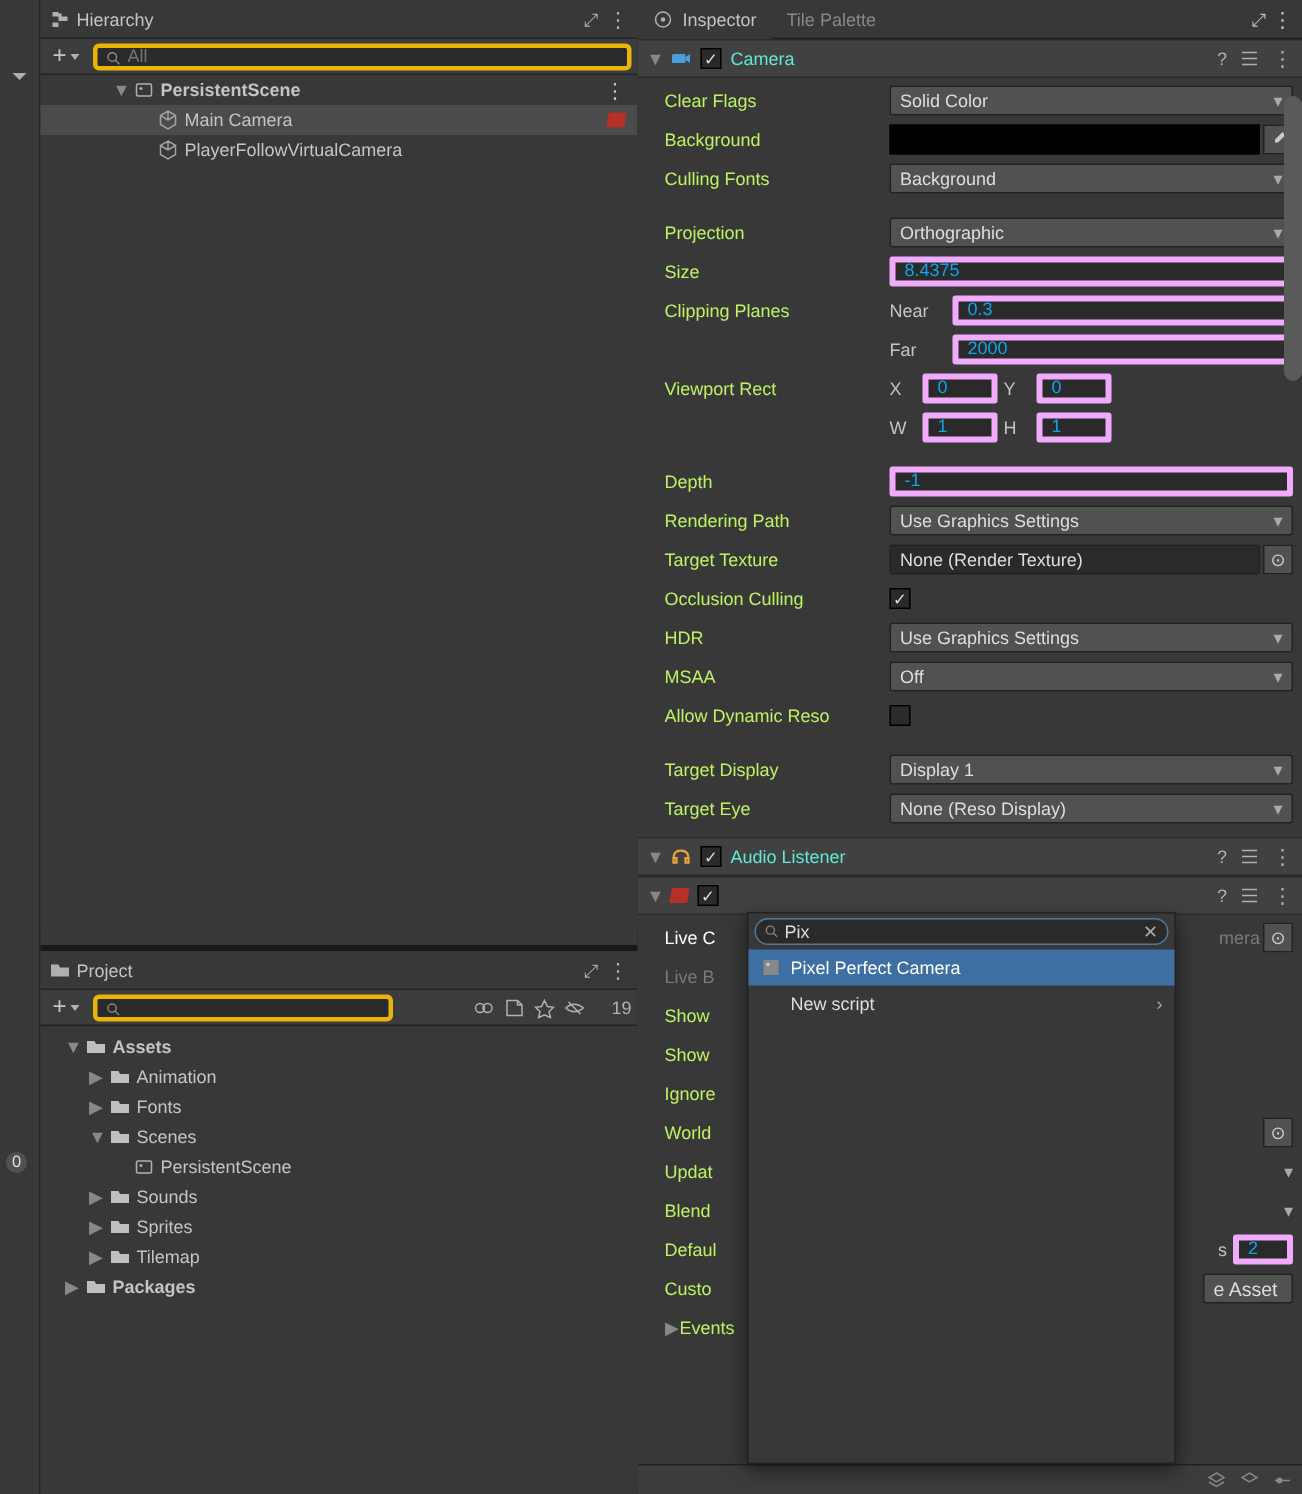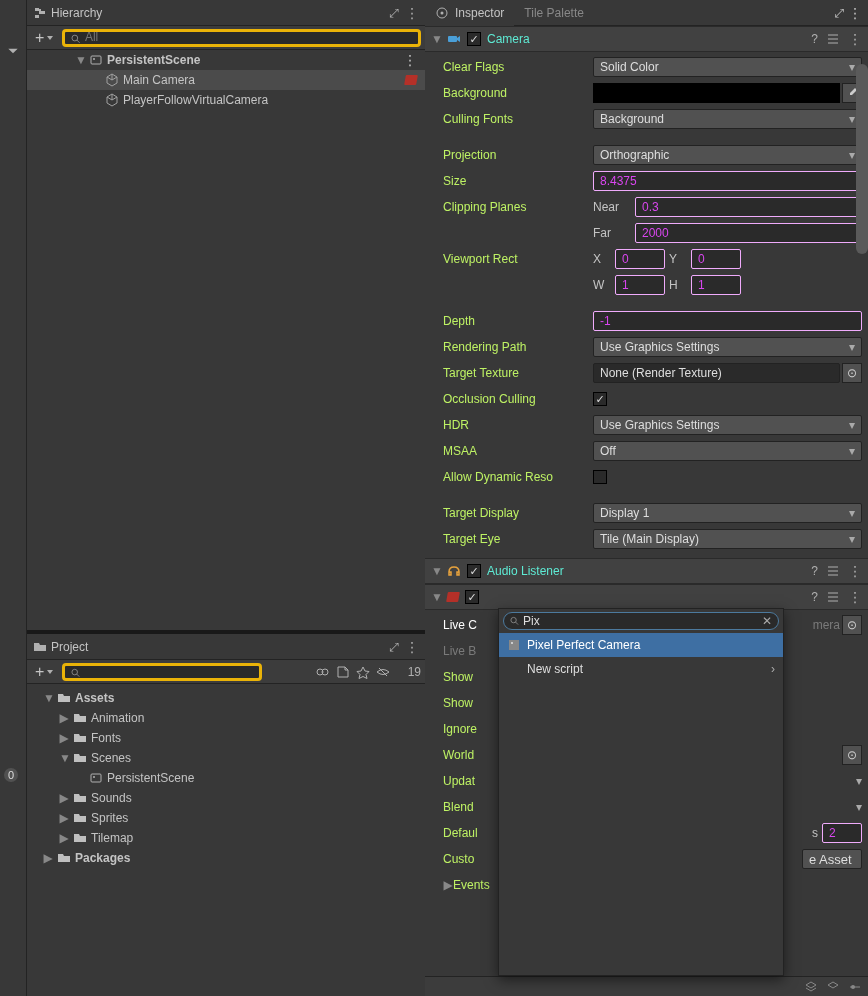--- a/index.html
+++ b/index.html
@@ -54,21 +54,21 @@
   .comp-header .cend { margin-left:auto; display:flex; gap:8px; color:#b0b0b0; align-items:center;}
   .checkbox { width:14px; height:14px; background:#2a2a2a; border:1px solid #000; display:flex; align-items:center; justify-content:center; color:#ddd; font-size:11px;}
   .checkbox.checked::after { content:"✓"; }
 
   .prop-list { padding:4px 6px 8px 18px; display:flex; flex-direction:column; gap:4px; }
   .prop-row { display:flex; align-items:center; height:22px; }
   .prop-label { width:150px; color:#bef264; }
   .prop-field { flex:1; }
   .dd { background:#515151; border:1px solid #222; border-radius:2px; height:20px; display:flex; align-items:center; padding:0 6px; color:#dedede; }
   .dd .ddarrow { margin-left:auto; color:#aaa; }
-  .num-input { background:#2a2a2a; border:1px solid #f0abfc; border-radius:2px; height:20px; padding:0 6px; color:#d946ef; display:flex; align-items:center;}
+  .num-input { background:#2a2a2a; border:4px solid #f0abfc; border-radius:2px; height:20px; padding:0 6px; color:#0ea5e9; display:flex; align-items:flex-end;}
   .color-swatch { background:#000; border:1px solid #000; height:20px; flex:1; }
   .eyedrop { width:20px; height:20px; background:#515151; border:1px solid #222; display:flex; align-items:center; justify-content:center; color:#ccc; margin-left:2px;}
   .target-btn { width:20px; height:20px; background:#515151; border:1px solid #222; display:flex; align-items:center; justify-content:center; color:#ccc; margin-left:2px;}
   .sub-label { width:38px; color:#c4c4c4; padding-right:6px;}
   .sub-label.short { width:18px; }
   .xy { display:flex; gap:4px; flex:1; align-items:center;}
   .xy .num-input { flex:1; }
 
   .truncated { white-space:nowrap; overflow:hidden; }
 
@@ -453,21 +453,21 @@
       <div class="prop-row">
           <div class="prop-label">Target Display</div>
           <div class="prop-field dd">
             <span>Display 1</span>
             <span class="ddarrow">▾</span>
           </div>
         </div>
       <div class="prop-row">
           <div class="prop-label">Target Eye</div>
           <div class="prop-field dd">
-            <span>Tile (Main Display)</span>
+            <span>None (Reso Display)</span>
             <span class="ddarrow">▾</span>
           </div>
         </div>
     </div>
 
     <div class="comp-header">
       <span class="fold">▼</span>
       <svg class="icon-sm" viewBox="0 0 14 14">
           <path d="M2 8 Q2 3 7 3 Q12 3 12 8 M2 8v3h2V8z M12 8v3h-2V8z" fill="none" stroke="#e8a33d" stroke-width="1.5"></path>
         </svg>

